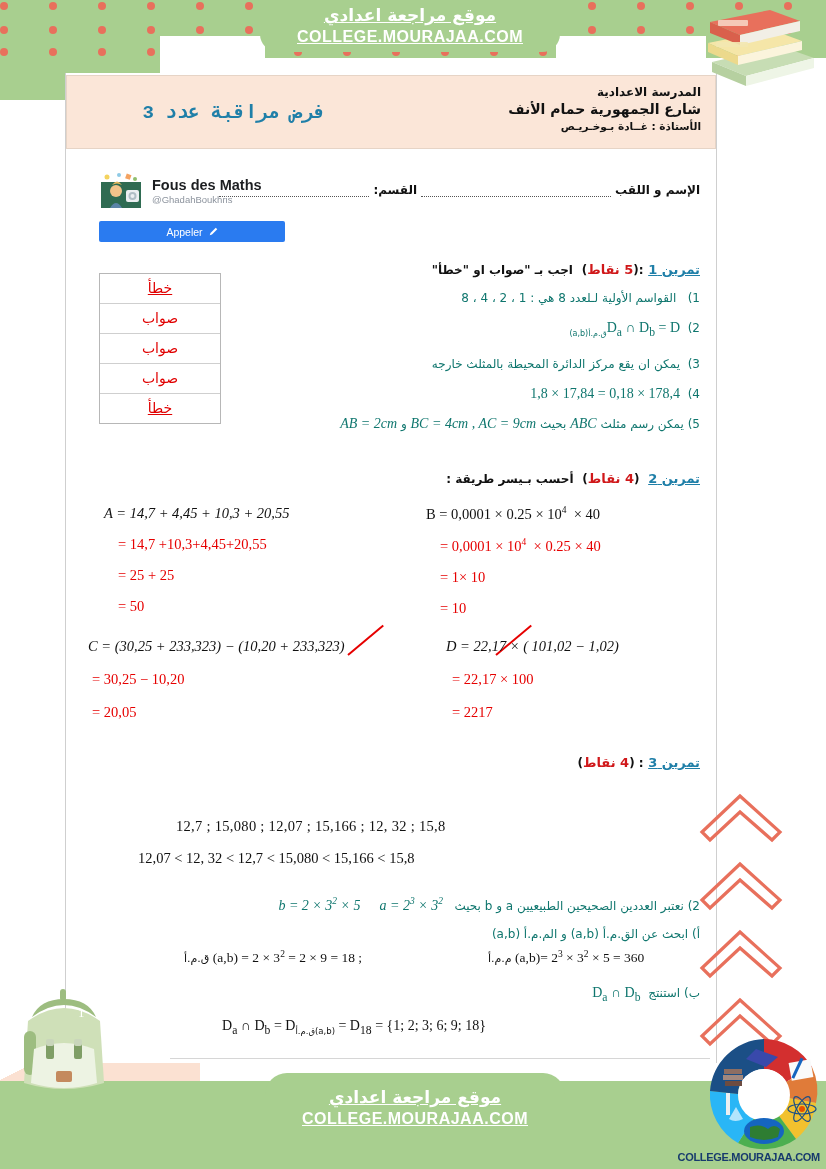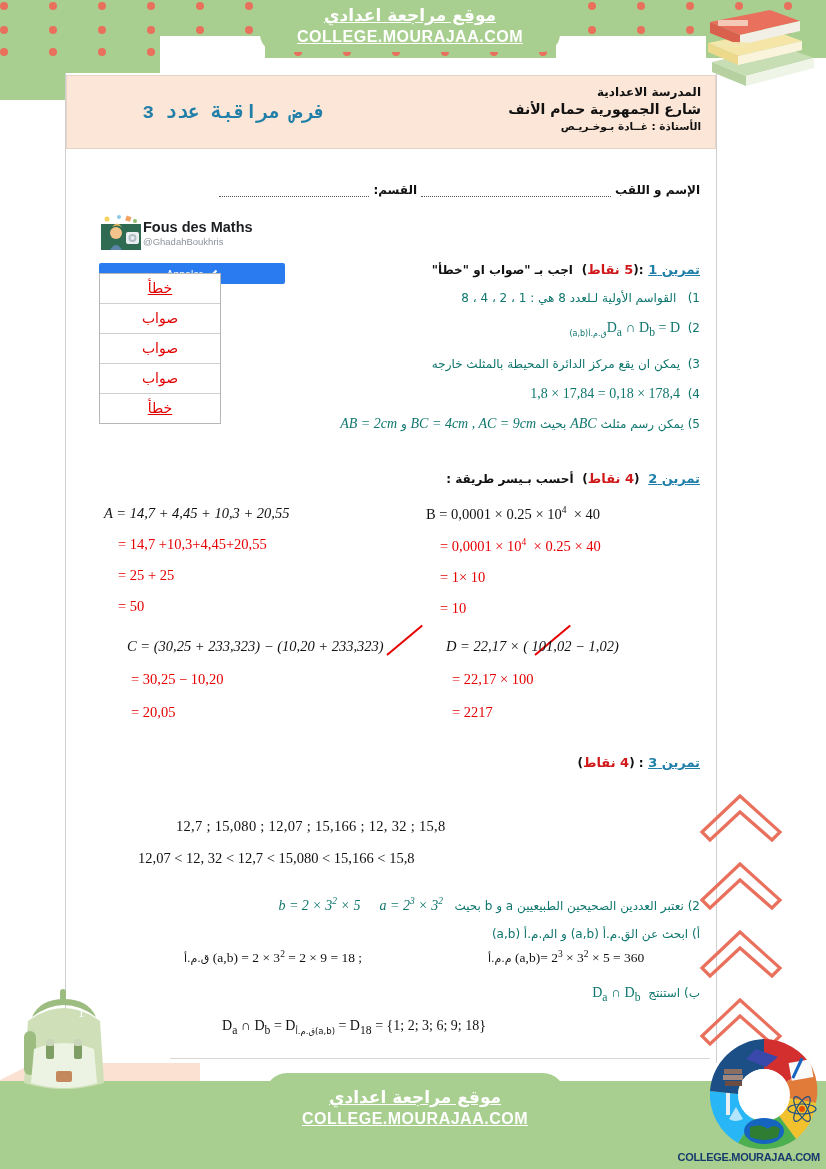--- a/index.html
+++ b/index.html
@@ -114,21 +114,21 @@
     padding-right:16px;display:flex;align-items:flex-end;
   }
   .namebar .lbl{flex:0 0 auto;}
   .namebar .dotline{
     flex:0 0 150px;border-bottom:1px dotted #555;height:12px;margin:0 4px;
   }
   .namebar .dotline.long{flex:0 0 190px;}
 
   
   .fbcard{position:absolute;left:33px;top:99px;width:190px;height:75px;}
-  .fb-row{display:flex;align-items:center;margin-top:42px;}
+  .fb-row{display:flex;align-items:center;gap:9px;}
   .fb-thumb{
     width:44px;height:38px;flex:0 0 auto;border:0;overflow:hidden;position:relative;
     background:#d9e7ec;
   }
   .fb-name{
     font-family:"Liberation Sans", sans-serif;font-size:14.5px;font-weight:bold;color:#1c1e21;
     line-height:16px;
   }
   .fb-handle{
     font-family:"Liberation Sans", sans-serif;font-size:9.5px;color:#8d949e;line-height:13px;
@@ -429,21 +429,21 @@
         <div class="red" style="margin:14px 0 0 14px">= 50</div>
       </div>
 
       <div class="col-right blk" style="left:360px;top:0;">
         <div>B = 0,0001 × 0.25 × 10<sup>4</sup> &nbsp;× 40</div>
         <div class="red" style="margin:14px 0 0 14px">= 0,0001 × 10<sup>4</sup> &nbsp;× 0.25 × 40</div>
         <div class="red" style="margin:14px 0 0 14px">= 1× 10</div>
         <div class="red" style="margin:14px 0 0 14px">=  10</div>
       </div>
 
-      <div class="col-right blk" style="left:22px;top:133px;margin-left:39px;">
+      <div class="col-right blk" style="left:22px;top:133px;">
         <div class="ital">C = (30,25 + 233,323) − (10,20 + 233,323)</div>
         <div class="red" style="margin:16px 0 0 4px">= 30,25 − 10,20</div>
         <div class="red" style="margin:16px 0 0 4px">= 20,05</div>
         <span class="strike" style="left:260px;top:16px;"></span>
         <span class="strike" style="left:408px;top:16px;"></span>
       </div>
 
       <div class="col-right blk" style="left:380px;top:133px;">
         <div class="ital">D =  22,17 × ( 101,02 − 1,02)</div>
         <div class="red" style="margin:16px 0 0 6px">= 22,17 × 100</div>

